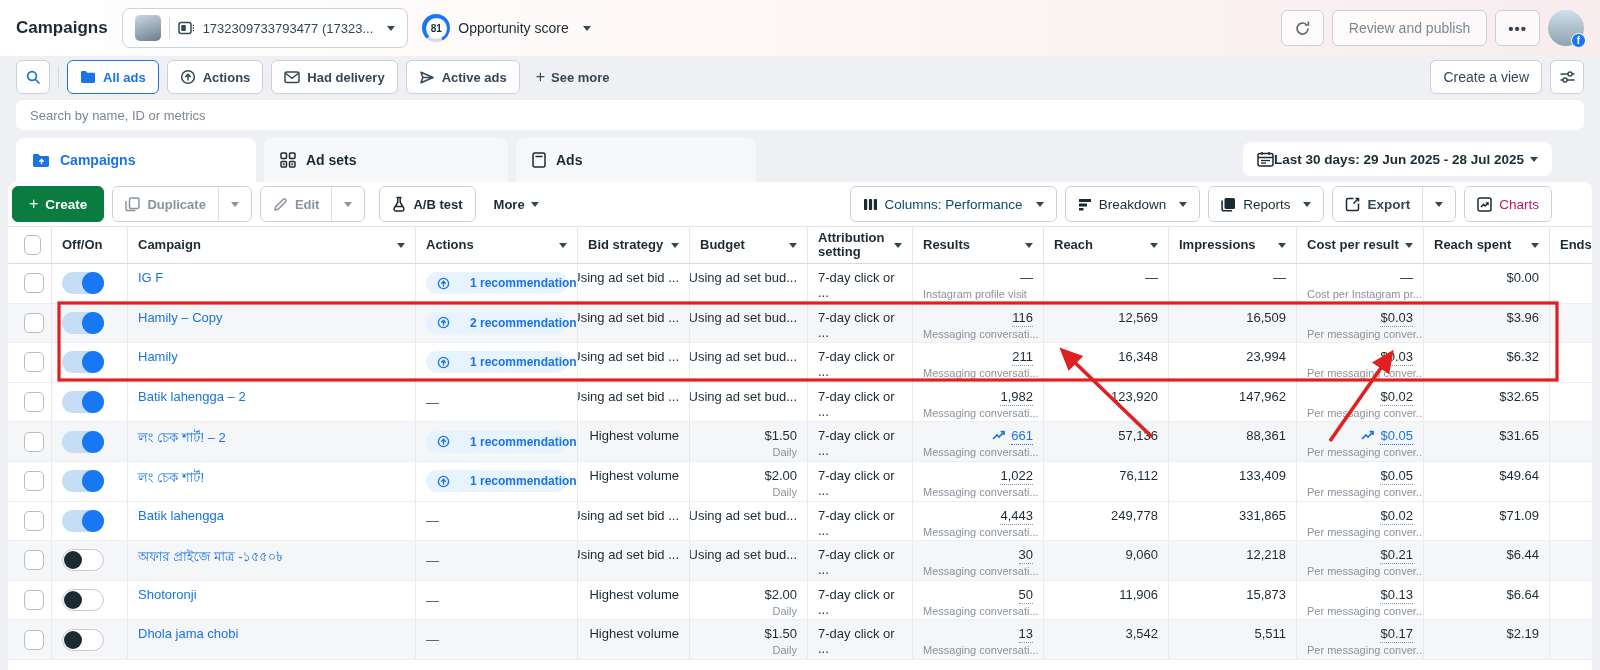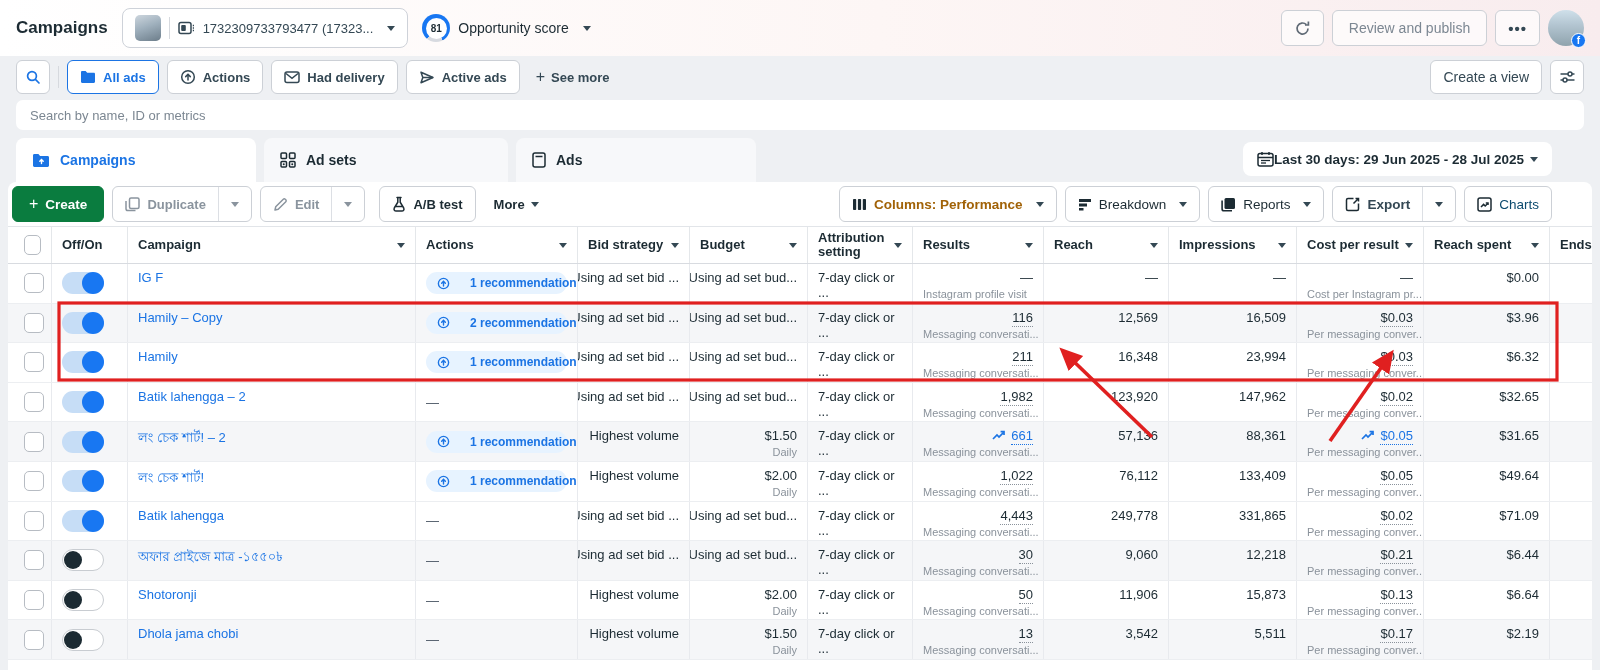--- a/index.html
+++ b/index.html
@@ -329,21 +329,21 @@
     </div>
     <div class="toolbar-right">
       <div class="btn">
         <span class="icon">
           <svg width="15" height="13" viewBox="0 0 15 13">
               <rect x="1" y="1" width="3.2" height="11" rx="0.8" fill="#1c2b33"></rect>
               <rect x="5.9" y="1" width="3.2" height="11" rx="0.8" fill="#1c2b33"></rect>
               <rect x="10.8" y="1" width="3.2" height="11" rx="0.8" fill="#1c2b33"></rect>
             </svg>
         </span>
-        <span style="color:#a16207;font-weight:700;font-size:13.5px;">Columns: Performance</span>
+        <span style="color:#0c4a6e;font-weight:400;font-size:13.5px;">Columns: Performance</span>
         <span class="caret"></span>
       </div>
       <div class="btn">
         <span class="icon">
           <svg width="14" height="13" viewBox="0 0 14 13">
               <rect x="1" y="1" width="12" height="3" fill="#1c2b33"></rect>
               <rect x="1" y="5.5" width="8" height="3" fill="#1c2b33"></rect>
               <rect x="1" y="10" width="4.5" height="2.5" fill="#1c2b33"></rect>
             </svg>
         </span>
@@ -376,21 +376,21 @@
           </div>
       </div>
       <div class="btn">
         <span class="icon">
           <svg width="15" height="15" viewBox="0 0 15 15">
               <rect x="1" y="1" width="13" height="13" rx="2" fill="none" stroke="#1c2b33" stroke-width="1.5"></rect>
               <path d="m4 10 2.6-2.6 1.6 1.6L11 6.2" fill="none" stroke="#1c2b33" stroke-width="1.5"></path>
               <path d="M8.8 5.9H11v2.2" fill="none" stroke="#1c2b33" stroke-width="1.5"></path>
             </svg>
         </span>
-        <span style="color:#0c4a6e;font-weight:400;font-size:13.5px;">Charts</span>
+        <span style="color:#be185d;font-weight:400;font-size:13.5px;">Charts</span>
       </div>
     </div>
   </div>
 
   <div class="table">
     <div class="trow thead">
       <div class="th">
           <span class="checkbox" style="margin-left:6px;"></span>
         </div>
       <div class="th">

